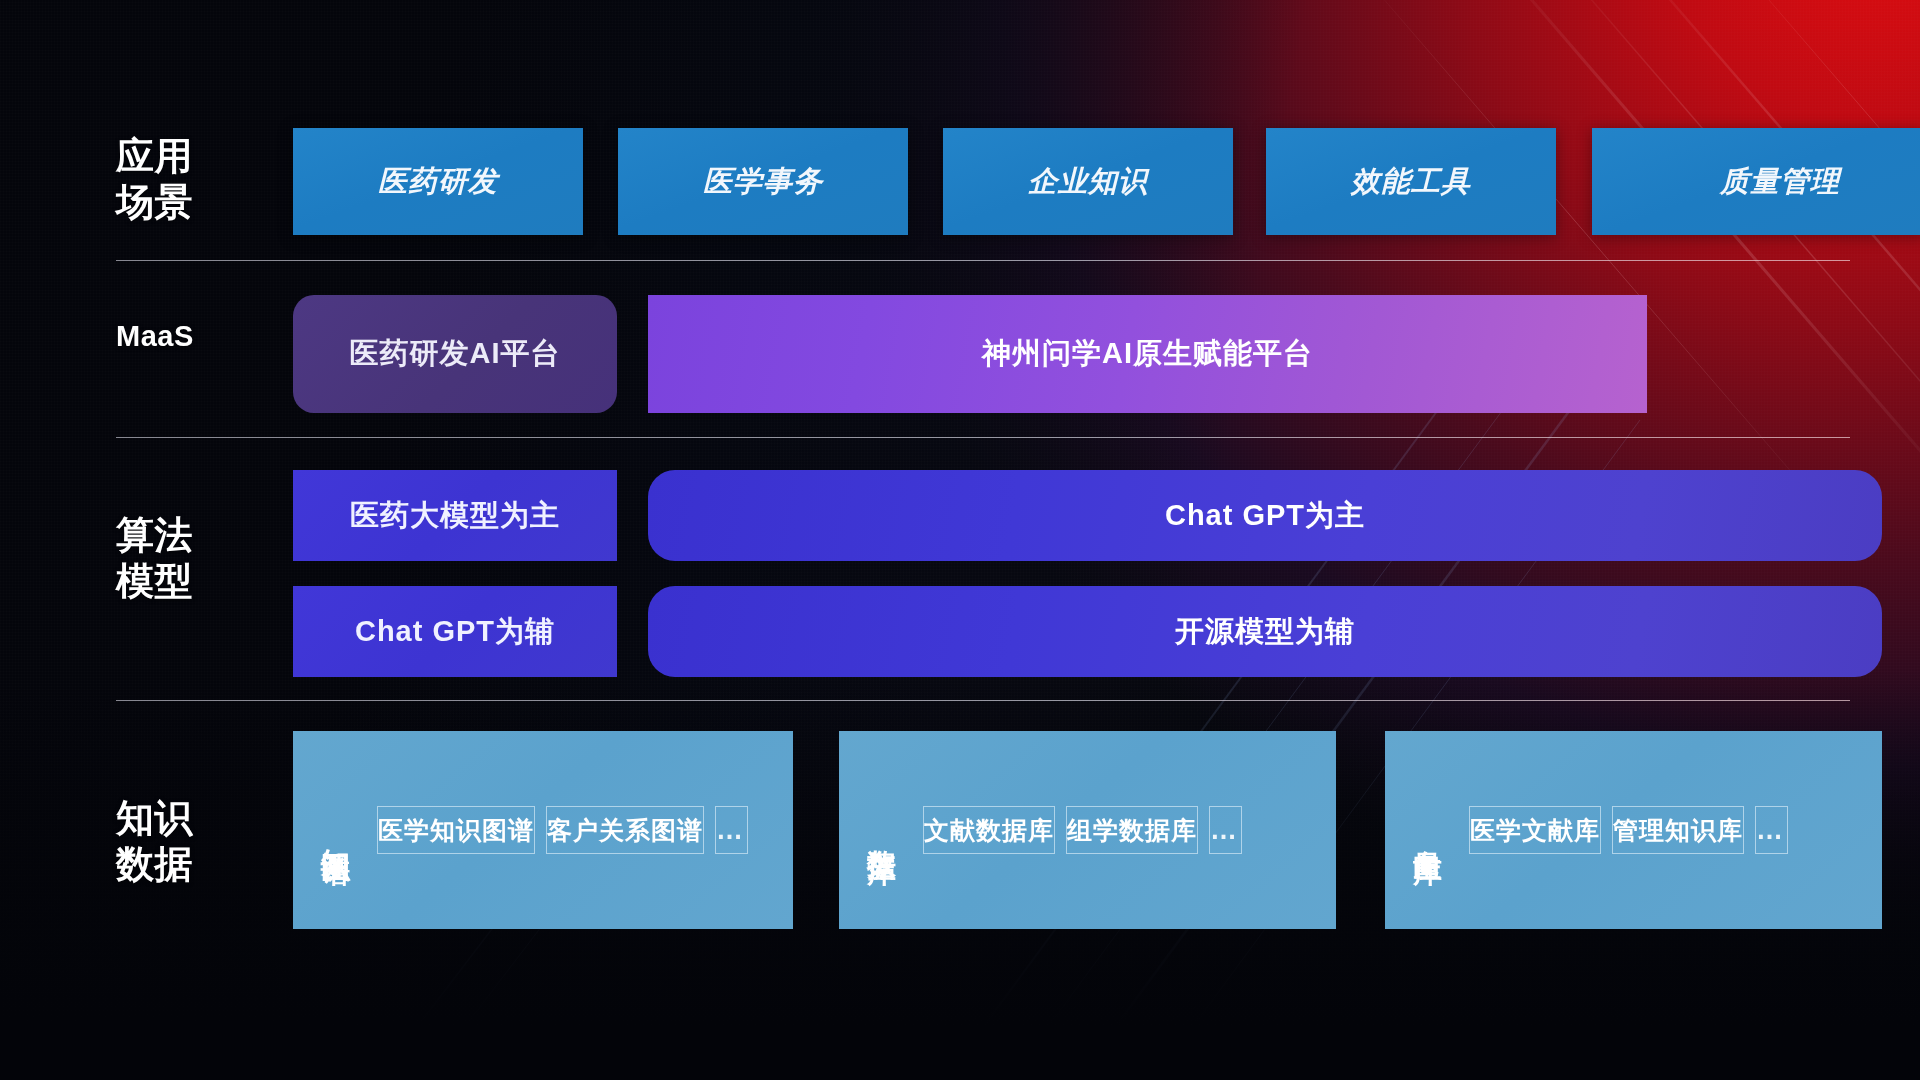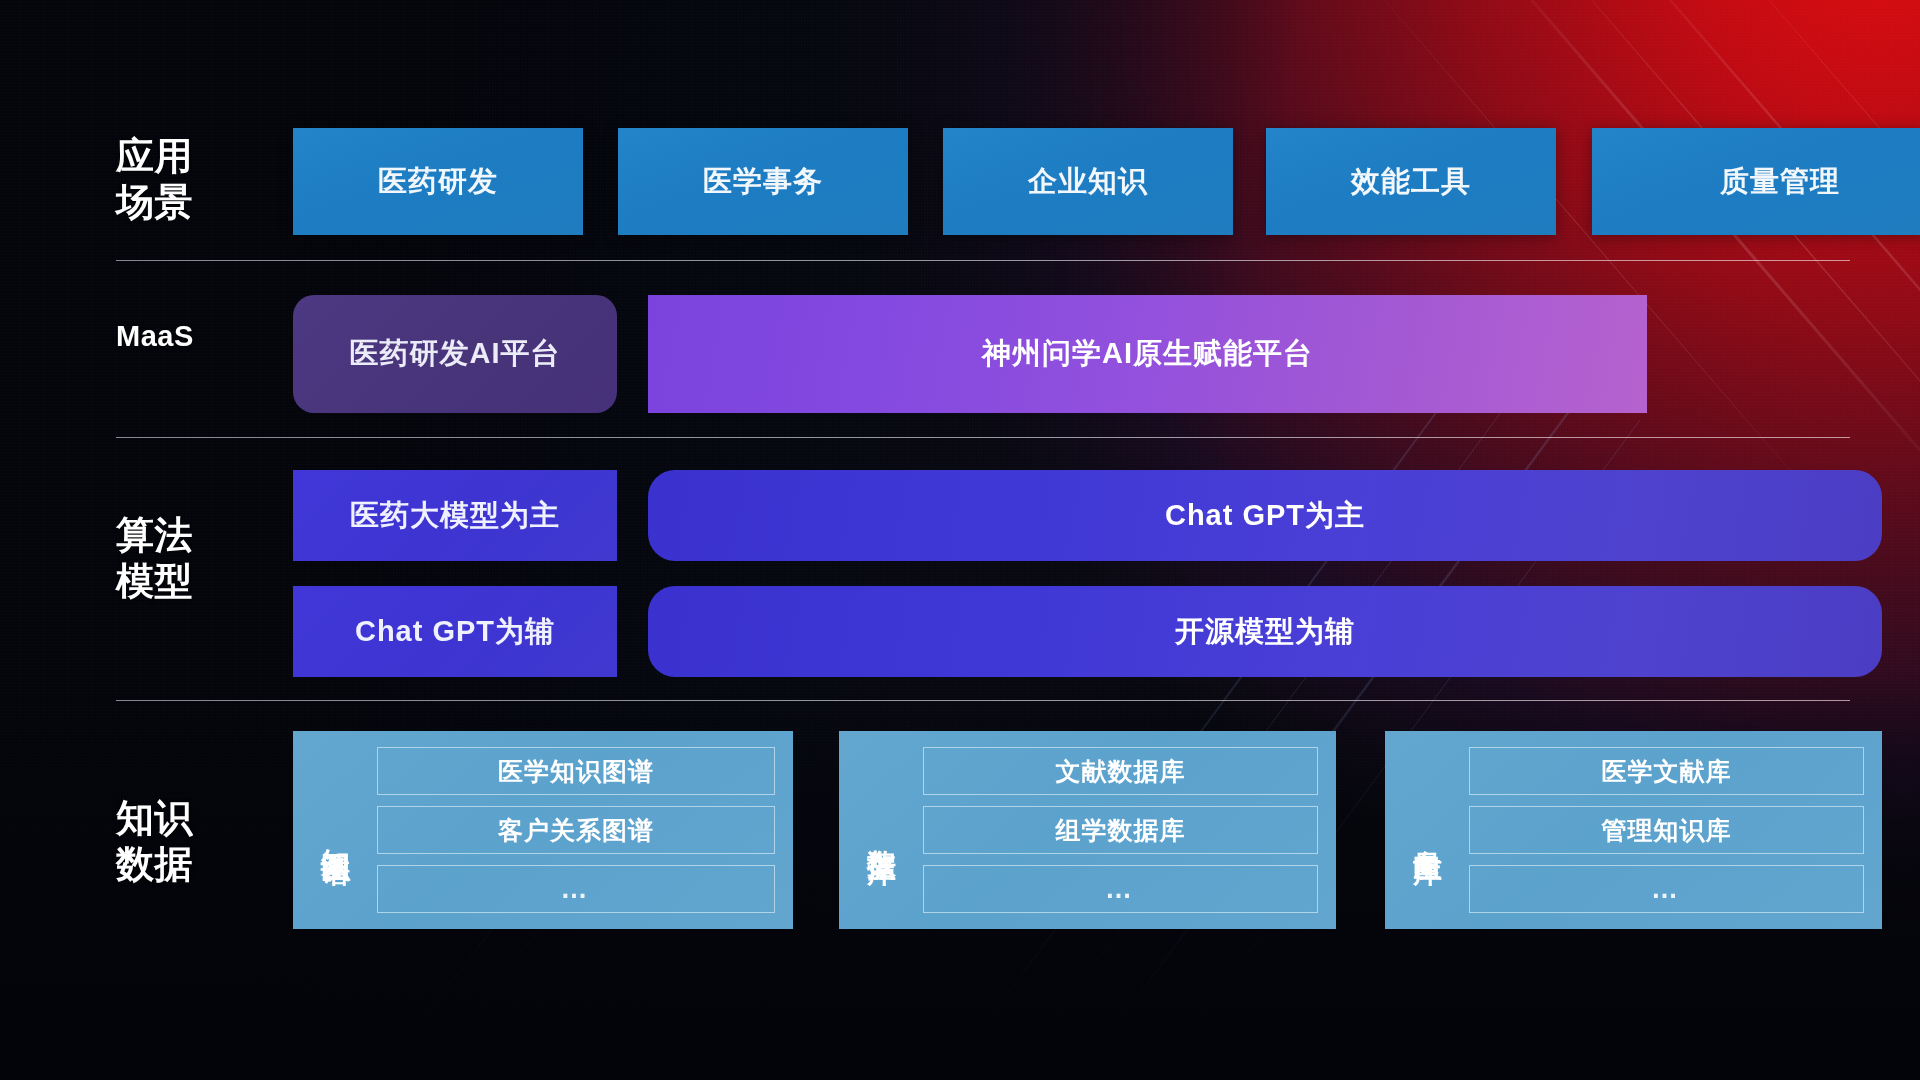--- a/index.html
+++ b/index.html
@@ -43,20 +43,21 @@
     background:linear-gradient(to right,rgba(214,214,226,0.62) 0%,rgba(214,214,226,0.70) 55%,rgba(236,204,210,0.72) 100%);
   }
 
   
   .appbox{
     position:absolute;height:107px;
     background:linear-gradient(160deg,#2384c9 0%,#1d7cc2 48%,#1f7cbf 100%);
     display:flex;align-items:center;justify-content:center;
     color:#f2f7fc;font-size:29px;font-weight:bold;letter-spacing:1px;
     box-shadow:0 2px 14px rgba(0,0,0,.35);
+    font-style:italic;
   }
 
   
   .maas-left{
     position:absolute;height:118px;
     background:linear-gradient(135deg,#4d3883 0%,#483479 55%,#46317a 100%);
     display:flex;align-items:center;justify-content:center;
     color:#ecebf8;font-size:29px;font-weight:bold;letter-spacing:1px;border-radius:21px;
   }
   .maas-right{
@@ -89,21 +90,21 @@
   }
   .kvert{
     width:54px;flex:0 0 54px;
     color:#ffffff;font-size:29px;font-weight:bold;
     line-height:1.18;text-align:center;
     writing-mode:vertical-rl;text-orientation:upright;
     letter-spacing:2px;
     display:flex;align-items:center;justify-content:center;
     height:100%;
   }
-  .kitems{flex:1;display:flex;flex-direction:column;gap:11px;padding-left:14px;padding-right:4px;}
+  .kitems{flex:1;display:flex;flex-direction:row;gap:11px;padding-left:14px;padding-right:4px;}
   .kitem{
     height:46px;border:1px solid rgba(226,240,250,0.62);
     display:flex;align-items:center;justify-content:center;
     color:#ffffff;font-size:25px;font-weight:bold;letter-spacing:1px;
   }
   .kitem.ellipsis{font-size:27px;letter-spacing:4px;color:#eef6fb;}
 </style>
 </head>
 <body>
 

